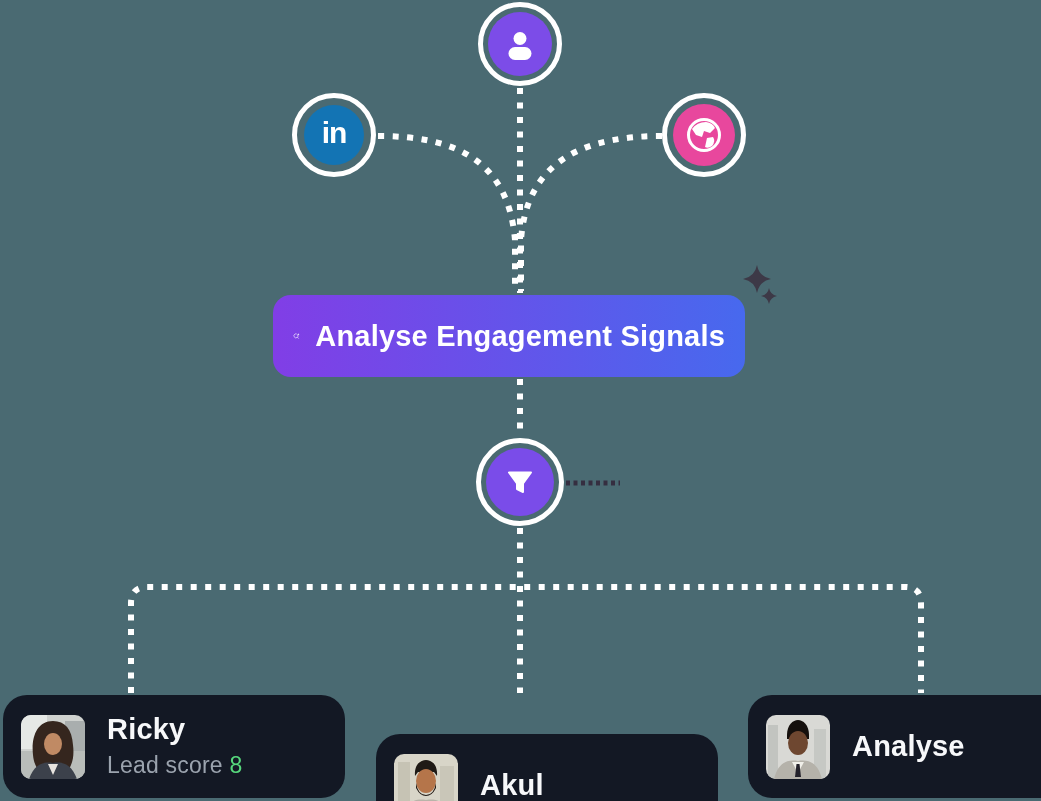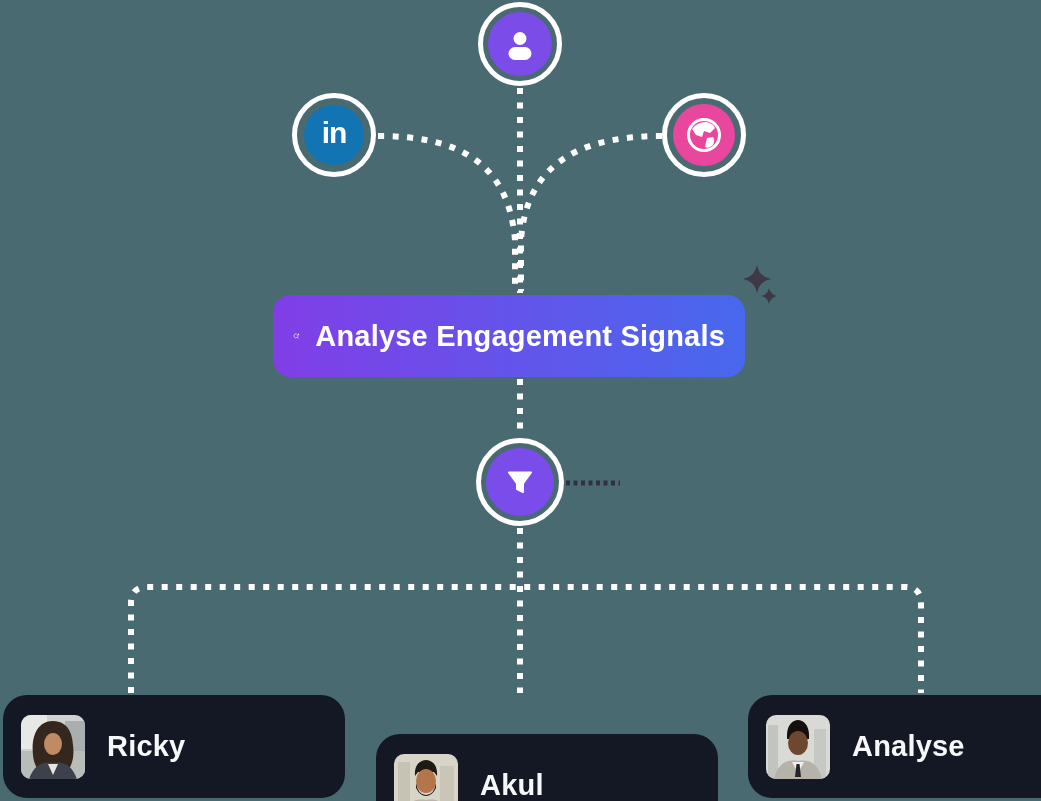--- a/index.html
+++ b/index.html
@@ -132,20 +132,24 @@
         <rect x="44" y="6" width="20" height="58" fill="#a9aeae"></rect>
         <rect x="0" y="36" width="64" height="28" fill="#b9bdba"></rect>
         <path fill="#35261e" d="M32,6 C16,6 10,22 12,40 C13,52 19,58 24,60 L42,60 C49,55 54,46 52,30 C51,14 44,6 32,6 Z"></path>
         <ellipse cx="32" cy="29" rx="9" ry="11" fill="#c08a64"></ellipse>
         <path fill="#3c414b" d="M8,64 C13,50 22,46 32,48 C42,46 51,50 56,64 Z"></path>
         <path fill="#e8e4df" d="M27,49 L32,60 L37,49 Z"></path>
       </svg>
     </div>
     <div>
       <div class="card-name">Ricky</div>
+      <div class="card-score">
+        <span>Lead score</span>
+        <span class="score-value">8</span>
+      </div>
     </div>
   </div>
 
   <div class="card card-akul">
     <div class="avatar">
       <svg width="64" height="64" viewBox="0 0 64 64">
         <rect width="64" height="64" fill="#d8d5c8"></rect>
         <rect x="4" y="8" width="12" height="56" fill="#c6c3b4"></rect>
         <rect x="46" y="12" width="14" height="52" fill="#c9c6b8"></rect>
         <path fill="#1f1a16" d="M21,22 C20,10 27,6 32,6 C37,6 44,10 43,22 L40,18 L24,18 Z"></path>

